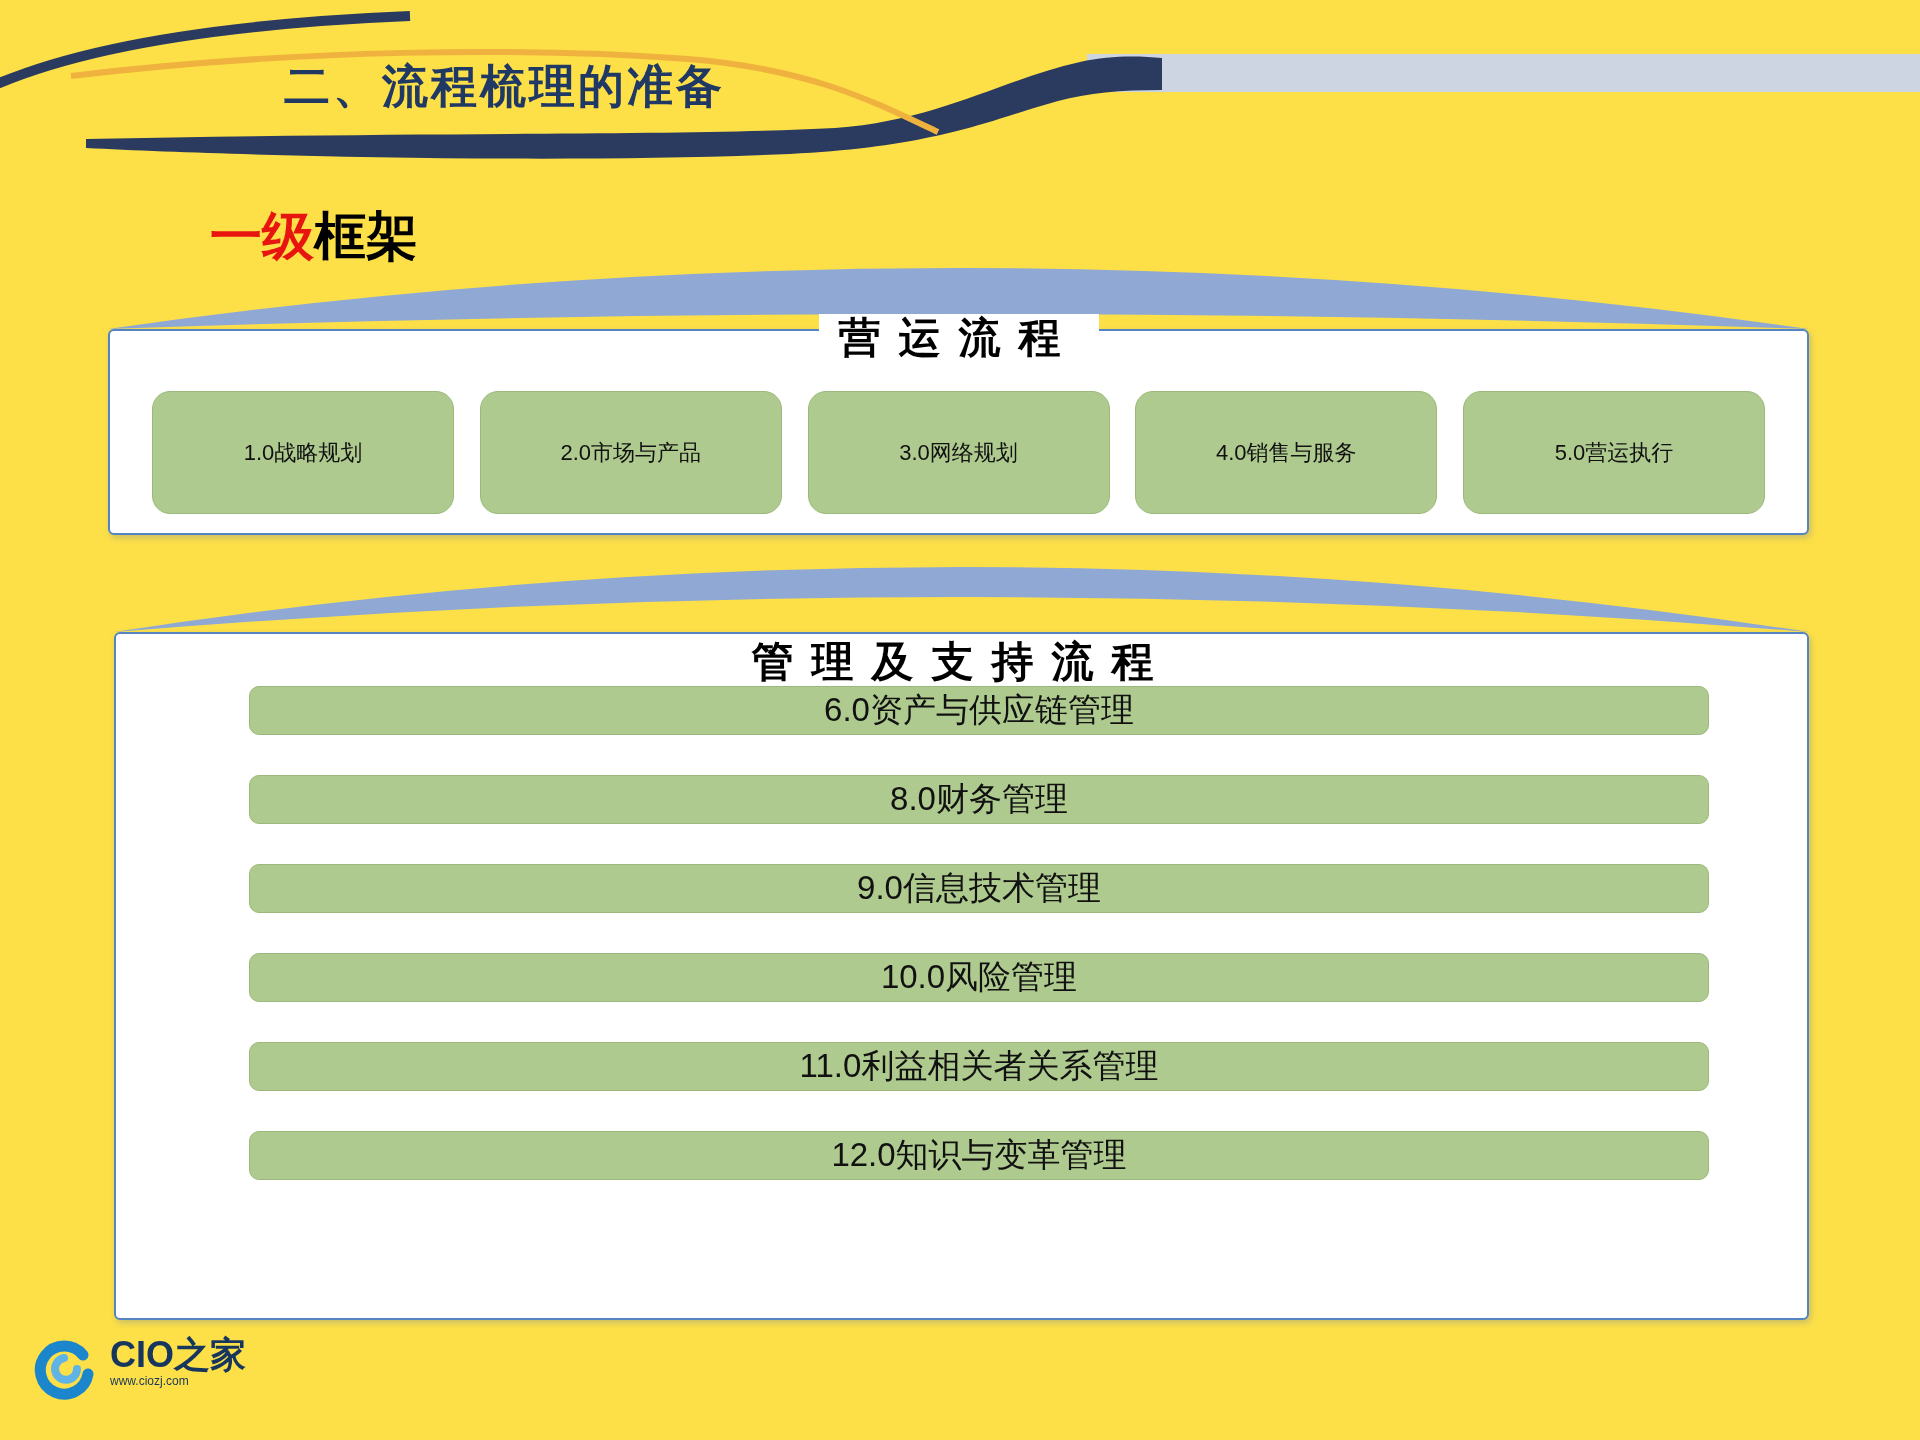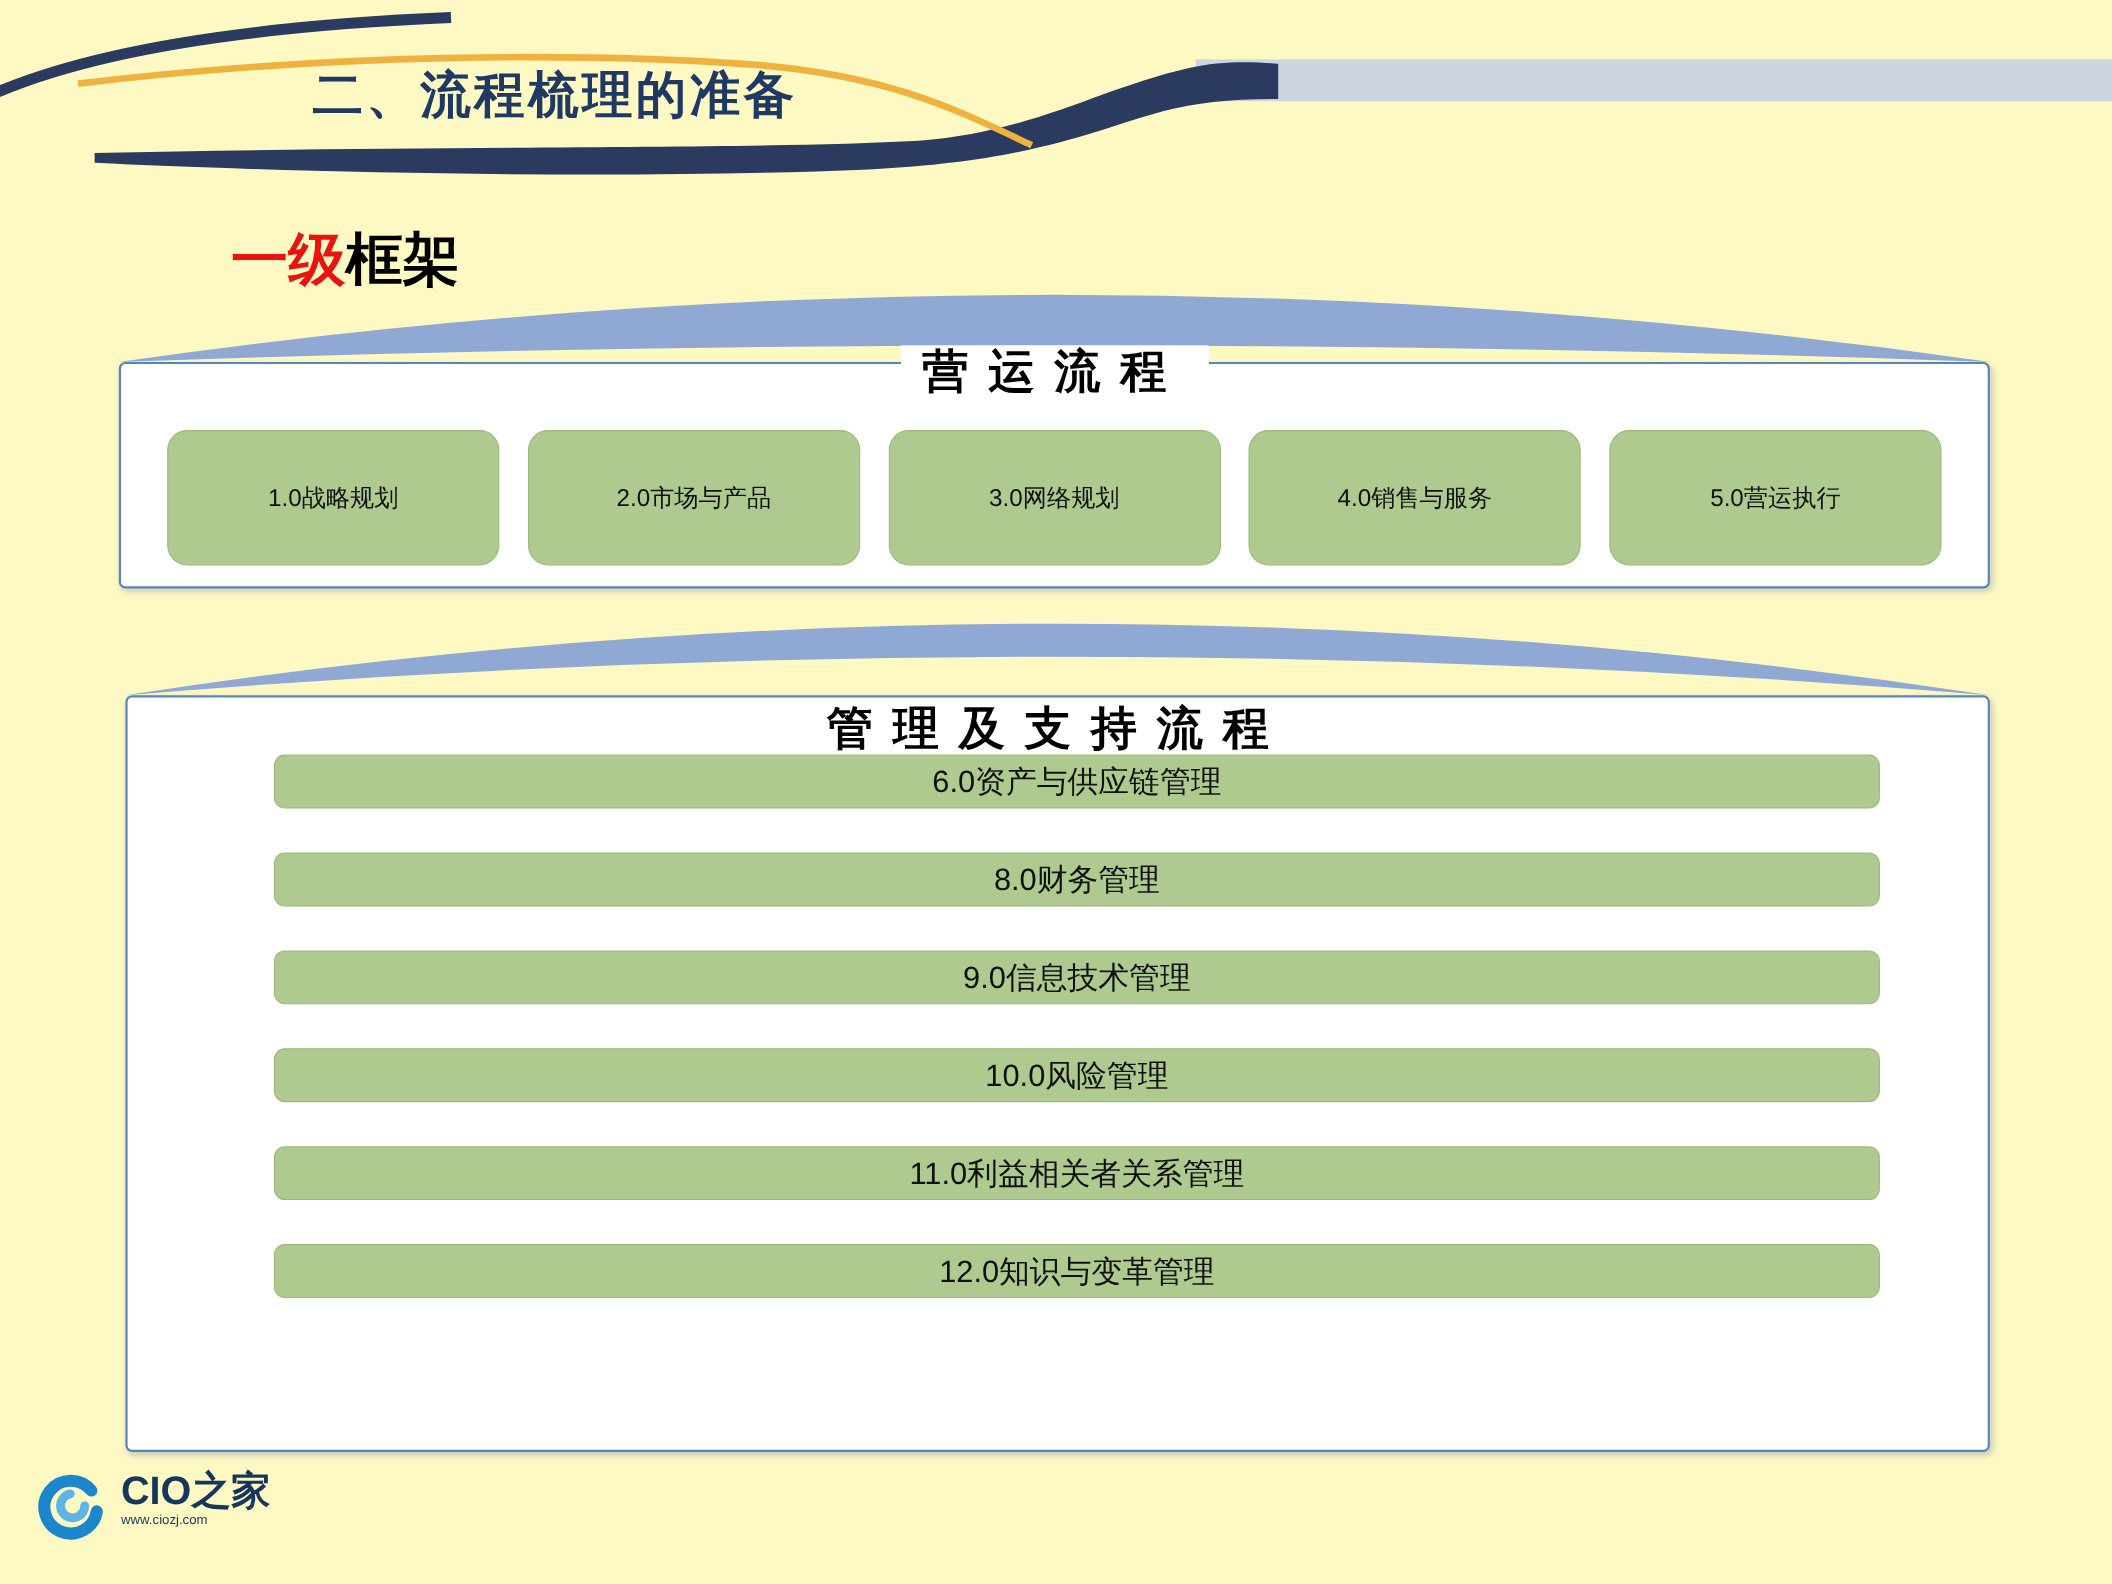--- a/index.html
+++ b/index.html
@@ -1,18 +1,18 @@
 <!DOCTYPE html>
 <html style="--title-navy: #203864; --red: #e8140f; --navy: #2b3a5f; --gold: #f0b23e; --band: #cdd5e3; --dome: #8fa9d4; --accent-border: #5585c0; --green: #aeca8e;"><head>
 <meta charset="utf-8">
 <style>
   * { margin:0; padding:0; box-sizing:border-box; }
   html,body { background:#ffffff; }
   body { font-family:"Liberation Sans","DejaVu Sans",sans-serif; }
-  .slide { position:relative; width:1920px; height:1440px; background:#fef9c3; overflow:hidden; }
+  .slide { position:relative; width:1920px; height:1440px; background:#fde047; overflow:hidden; }
 
   
   .header-decor { position:absolute; left:0; top:0; z-index:0; }
   .band-rect { fill:var(--band,#cdd5e3); }
   .swoosh-navy { fill:var(--navy,#2b3a5f); }
   .swoosh-gold { fill:none; stroke:var(--gold,#f0b23e); stroke-width:6; }
   .corner-navy { fill:none; stroke:var(--navy,#2b3a5f); stroke-width:10; }
 
   .page-title { position:absolute; left:284px; top:56px; font-size:46px; font-weight:bold;
                 color:var(--title-navy,#203864); letter-spacing:3px; z-index:2; }
@@ -37,21 +37,21 @@
   .green-box   { width:302px; height:123px; background:var(--green,#aeca8e);
                  border:1px solid #9cb97b; border-radius:18px; display:flex;
                  align-items:center; justify-content:center; font-size:22px; color:#111; }
 
   .support-panel { left:114px; top:632px; width:1695px; height:688px; }
   .support-title { left:114px; top:597px; width:1695px;margin-top:39px; }
   .bars { position:absolute; left:133px; top:52px; width:1460px; display:flex;
           flex-direction:column; gap:40px; }
   .green-bar { height:49px; background:var(--green,#aeca8e); border:1px solid #9cb97b;
                border-radius:10px; display:flex; align-items:center; justify-content:center;
-               font-size:28px; color:#111; }
+               font-size:33px; color:#111; }
 
   .footer { position:absolute; left:34px; top:1336px; display:flex; align-items:flex-start;
             gap:12px; z-index:2; }
   .logo-mark { width:64px; height:64px; }
   .brand-name { font-size:36px; font-weight:bold; color:#17365d; line-height:1.05; }
   .brand-url  { font-size:12px; color:#17365d; }
 </style>
 </head>
 <body>
 

